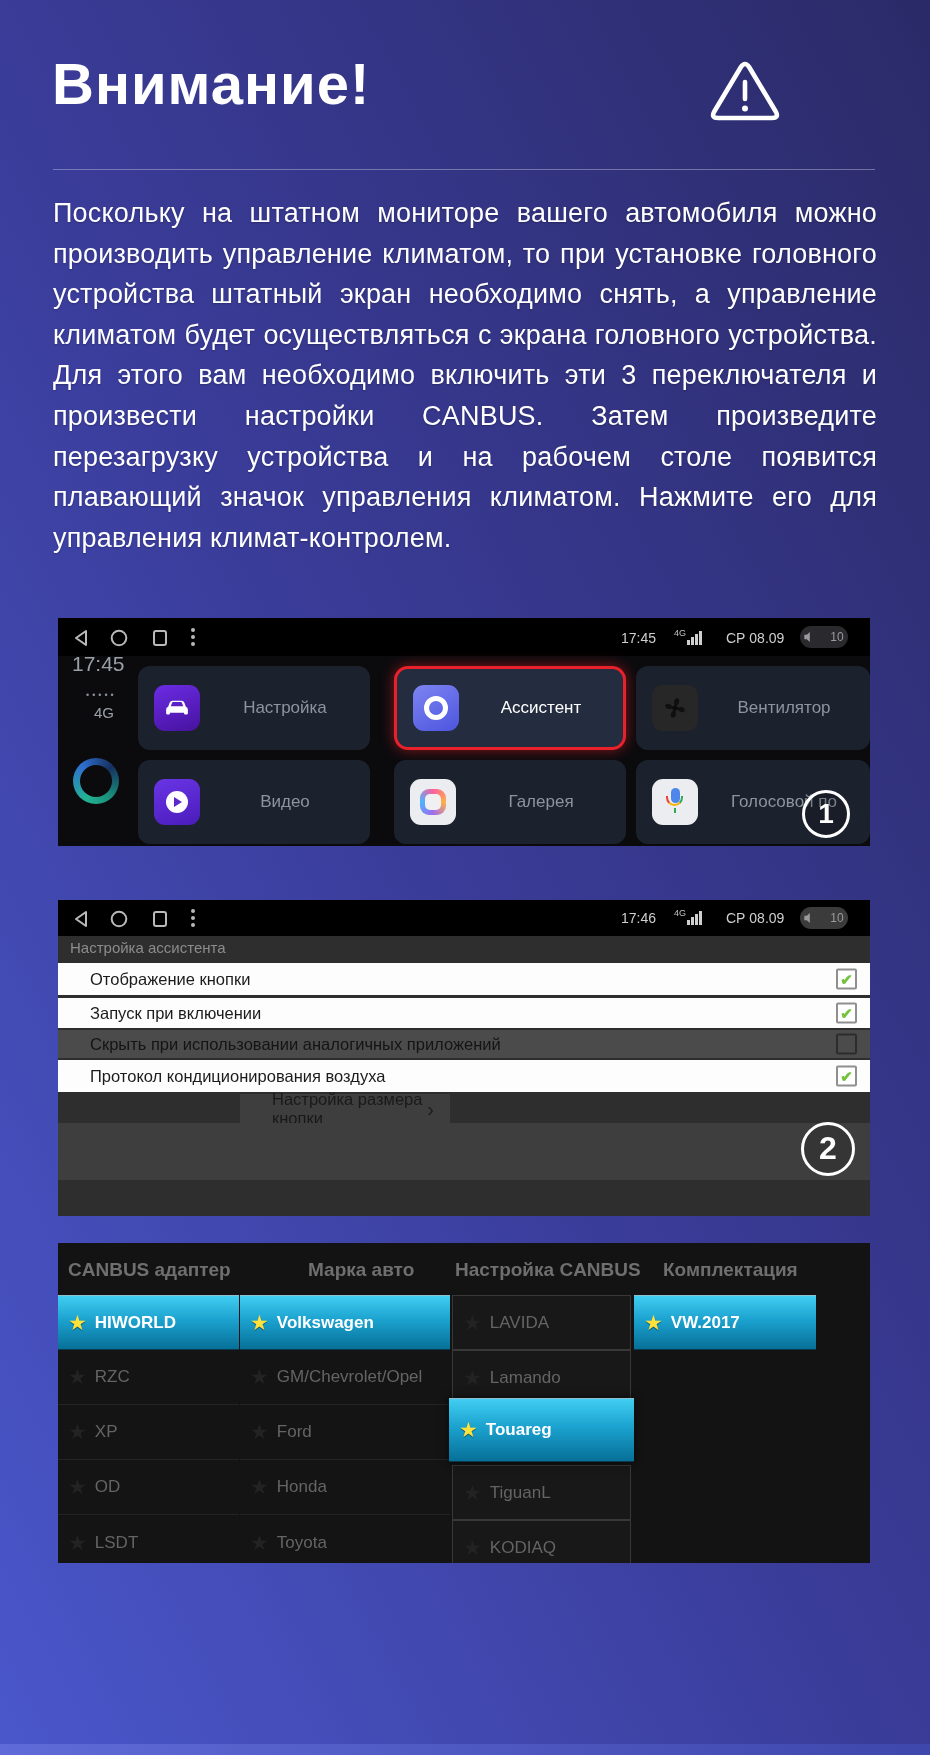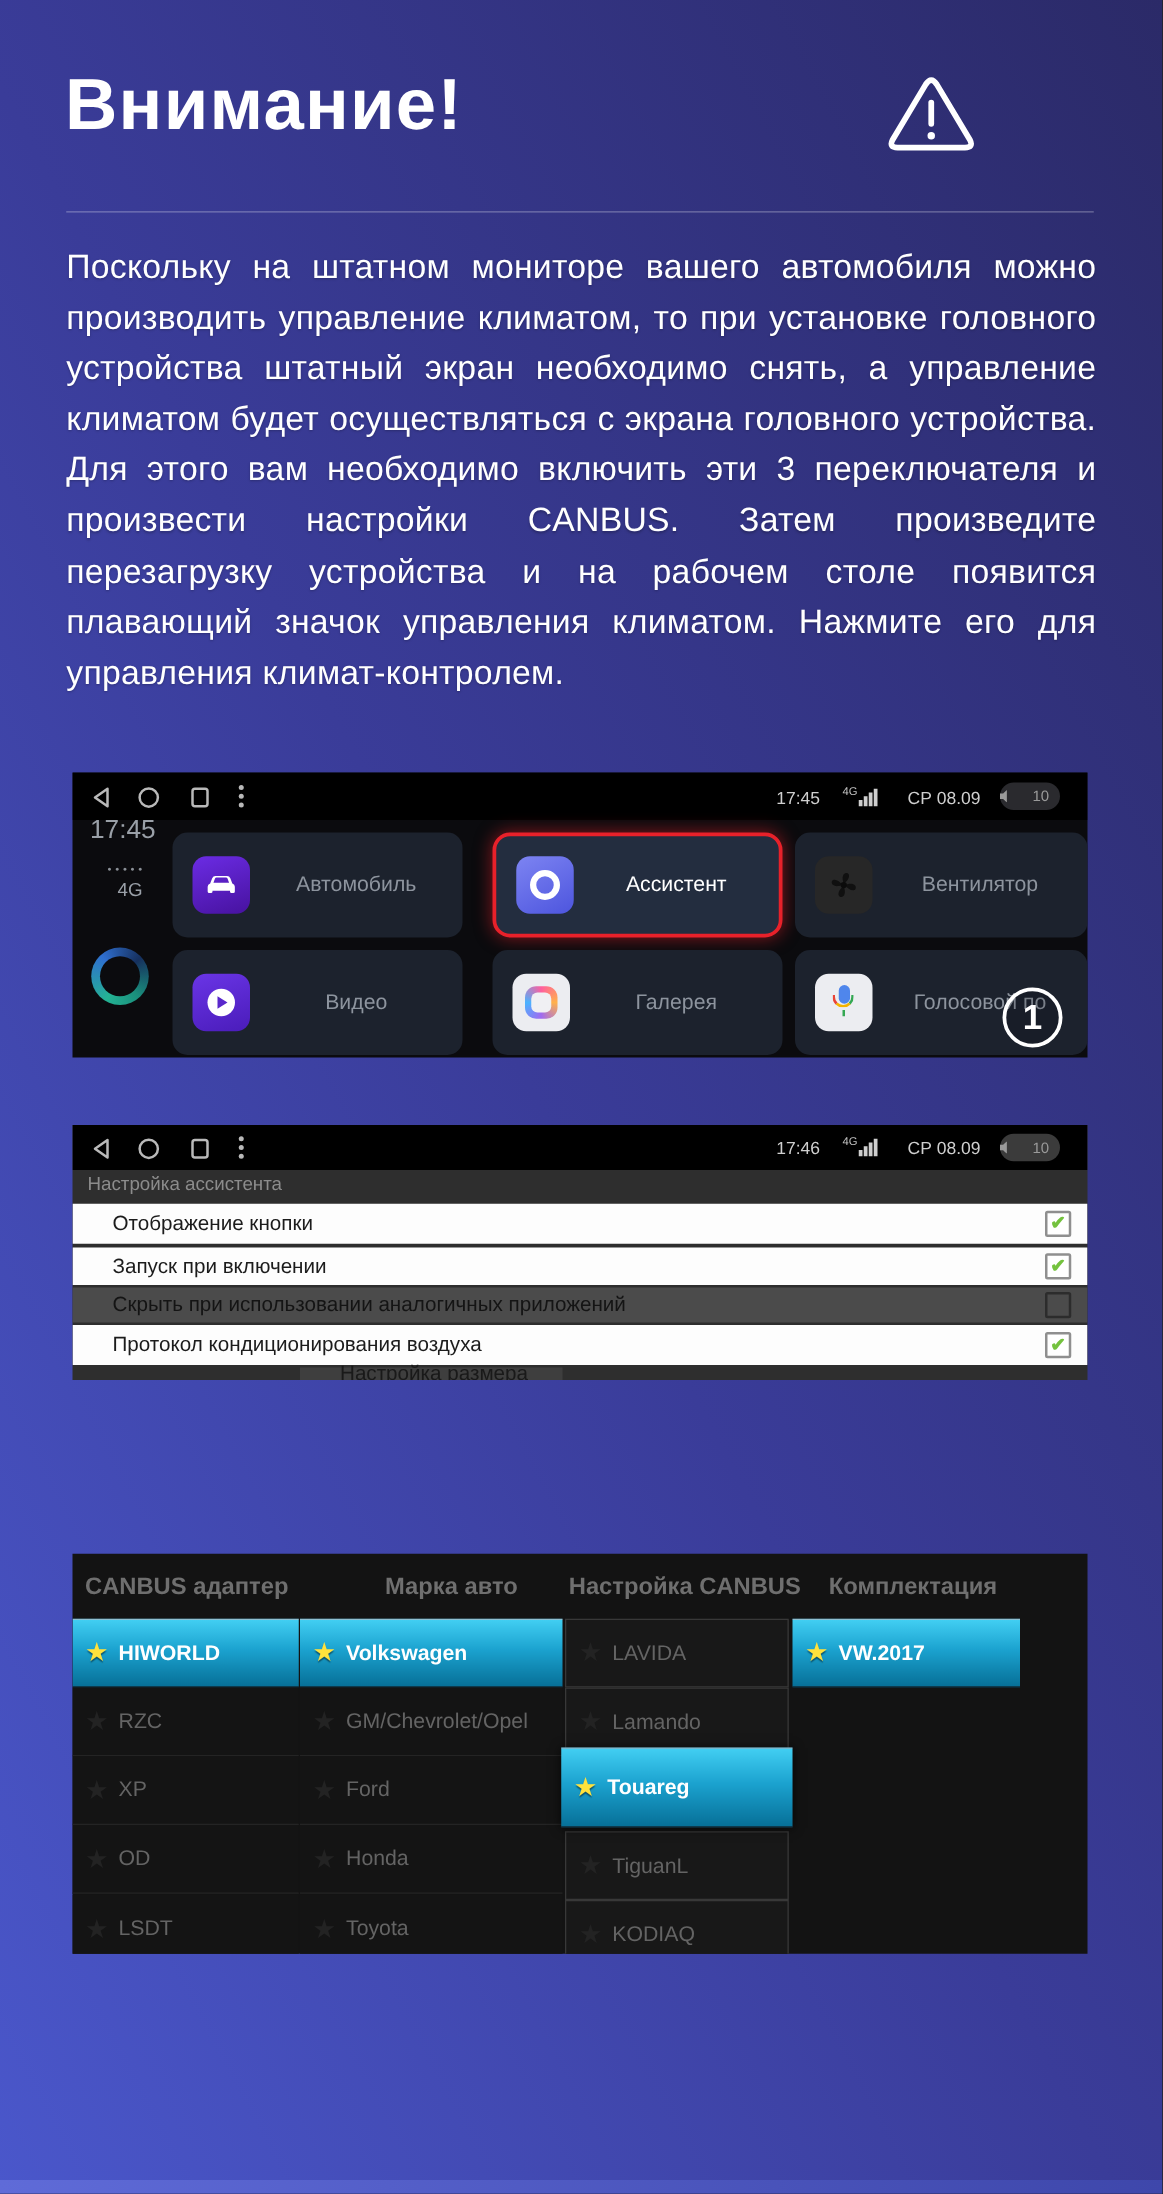--- a/index.html
+++ b/index.html
@@ -24,21 +24,21 @@
   .shot{position:absolute;left:58px;width:812px;overflow:hidden;background:#0b0b0e;}
   .sbar{position:absolute;top:0;left:0;width:812px;height:38px;background:#000;}
   .nav{position:absolute;top:11px;}
   .sttime{position:absolute;left:563px;top:12px;font-size:14px;color:#cfcfcf;}
   .stnet{position:absolute;left:616px;top:10px;width:40px;height:18px;}
   .stnet .sup{position:absolute;left:0;top:0;font-size:9px;color:#c3c3c3;}
   .bars{position:absolute;left:13px;bottom:1px;}
   .bars span{display:inline-block;width:3px;margin-right:1px;background:#cfcfcf;vertical-align:bottom;}
   .stdate{position:absolute;left:668px;top:12px;font-size:14px;color:#cfcfcf;}
   .vol{position:absolute;left:742px;top:8px;width:48px;height:22px;border-radius:11px;
-    background:#2a2a2e;display:flex;align-items:center;justify-content:flex-start;gap:16px;}
+    background:#2a2a2e;display:flex;align-items:center;justify-content:center;gap:16px;}
   .spk{width:10px;height:10px;background:#9a9a9a;
     clip-path:polygon(55% 0,55% 100%,25% 72%,0 72%,0 28%,25% 28%);}
   .voln{font-size:12px;color:#9a9a9a;}
   .badge{position:absolute;border:3px solid #fff;border-radius:50%;color:#fff;
     font-weight:bold;text-align:center;background:rgba(10,10,12,.15);z-index:9;}
   
   #shot1{top:618px;height:228px;}
   .side-time{position:absolute;left:14px;top:34px;font-size:21px;color:#9aa0a8;}
   .side-dots{position:absolute;left:28px;top:72px;font-size:9px;letter-spacing:3px;color:#8b9097;}
   .side-net{position:absolute;left:36px;top:86px;font-size:15px;color:#9aa0a8;}
@@ -68,21 +68,21 @@
     background:conic-gradient(#ff5f9e,#ffb14a,#a06bf0,#4ab3ff,#ff5f9e);position:relative;}
   .gring::after{content:"";position:absolute;inset:5px;background:#f0f0f3;border-radius:5px;}
   .ticon.voice{background:#ecedf1;}
   .mic{position:relative;width:20px;height:28px;}
   .mic .cap{position:absolute;left:5.5px;top:0;width:9px;height:15px;border-radius:4.5px;background:#4f86ec;}
   .mic .arc{position:absolute;left:1px;top:8px;width:17px;height:10px;border:2.5px solid transparent;
     border-bottom-color:#f4b400;border-left-color:#ea4335;border-right-color:#34a853;
     border-top:0;border-radius:0 0 10px 10px;}
   .mic .stem{position:absolute;left:8.7px;top:20px;width:2.6px;height:5px;background:#34a853;}
   
-  #shot2{top:900px;height:204px;background:#2e2e2e;}
+  #shot2{top:900px;height:316px;background:#2e2e2e;}
   #shot2 .sbar{height:36px;}
   .s2head{position:absolute;left:12px;top:39px;font-size:15px;color:#8c8c8c;}
   .srow{position:absolute;left:0;width:812px;display:flex;align-items:center;padding-left:32px;font-size:16.5px;}
   .srow.w{background:#fdfdfd;color:#1c1c1c;}
   .srow.g{background:#4b4b4b;color:#141414;}
   .srow.g2{background:#3e3e3e;color:#191919;}
   .cb{position:absolute;right:13px;top:50%;transform:translateY(-50%);width:21px;height:21px;
     border:2px solid #8f8f8f;background:#fff;border-radius:2px;text-align:center;
     line-height:18px;font-size:15px;color:#74c23e;font-weight:bold;}
   .cb.empty{border-color:#2c2c2c;background:transparent;}
@@ -164,21 +164,21 @@
     <div class="ring"></div>
 
     <div class="tile r1 cA">
       <span class="ticon car">
         <svg width="30" height="30" viewBox="0 0 24 24">
           <path fill="#fff" fill-rule="evenodd" d="M4.9 11 6.2 7.6Q6.8 6.2 8.3 6.2h7.4q1.5 0 2.1 1.4L19.1 11q1.6.5 1.6 2.1v3q0 1-1 1h-1.1q-1 0-1-1v-.4H6.4v.4q0 1-1 1H4.3q-1 0-1-1v-3q0-1.6 1.6-2.1ZM7 10.6h10l-1-2.7q-.2-.7-1-.7H9q-.8 0-1 .7Z"></path>
           <circle cx="6.9" cy="13.6" r="1.1" fill="#fff"></circle>
             <circle cx="17.1" cy="13.6" r="1.1" fill="#fff"></circle>
         </svg>
         </span>
-      <span class="tlabel">Автомобиль</span>
+      <span class="tlabel">Настройка</span>
     </div>
     <div class="tile r1 cB red">
       <span class="ticon assist">
           <span class="oring"></span>
         </span>
       <span class="tlabel">Ассистент</span>
     </div>
     <div class="tile r1 cC">
       <span class="ticon fan">
         <svg width="30" height="30" viewBox="0 0 24 24" fill="#101010">

